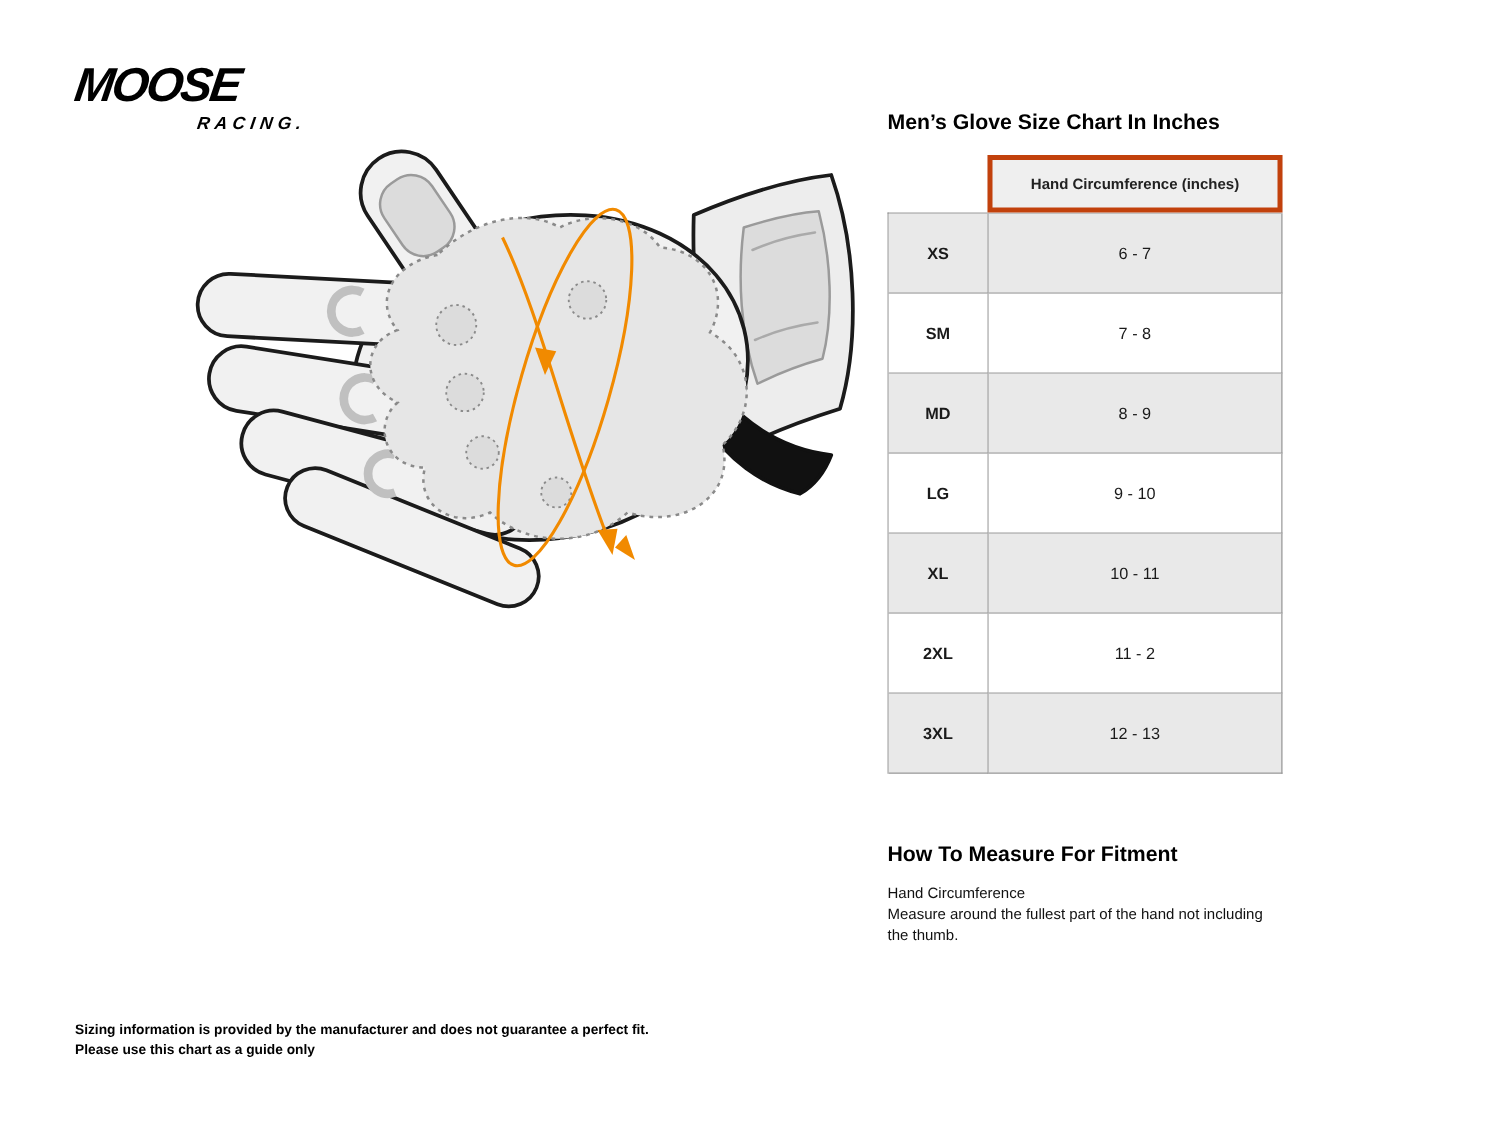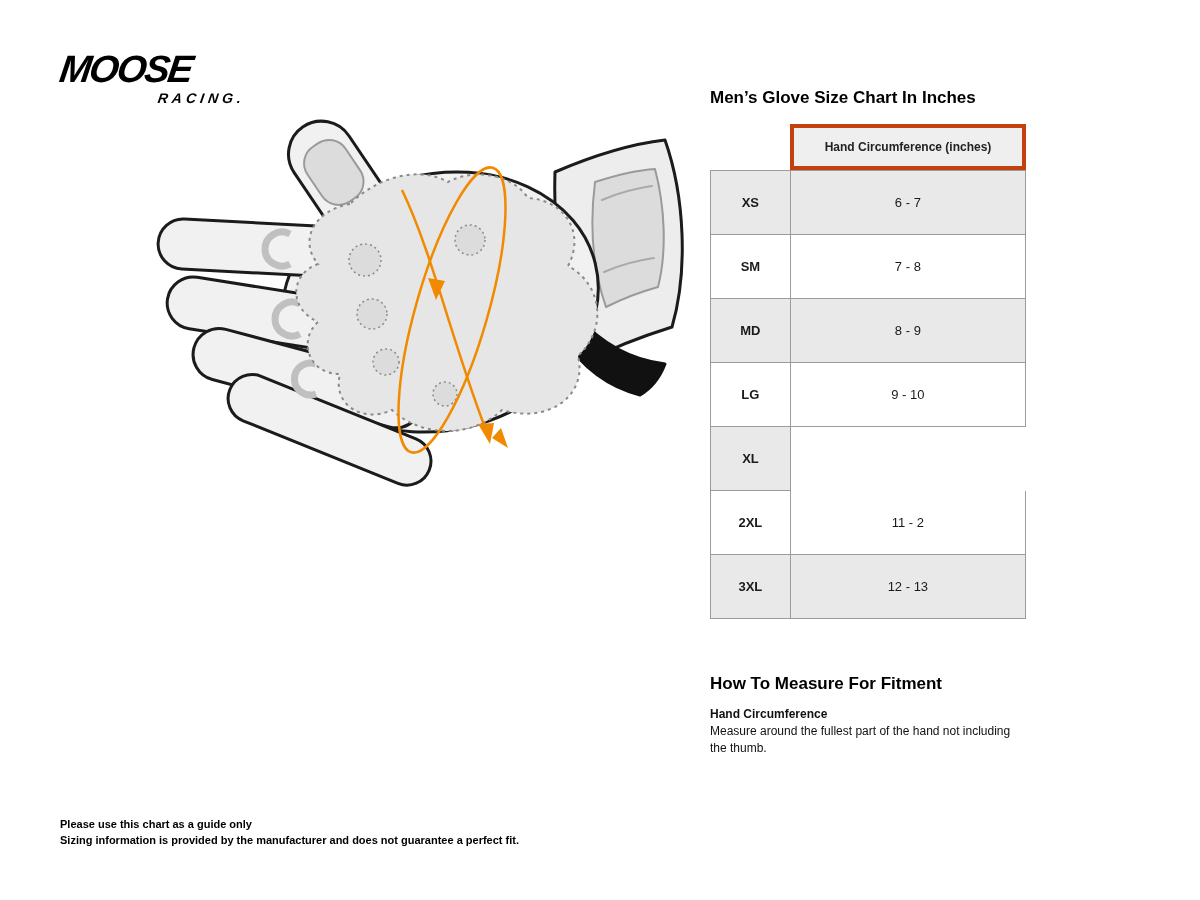--- a/index.html
+++ b/index.html
@@ -39,21 +39,21 @@
     height:64px; display:flex; align-items:center; justify-content:center;
     font-size:13px; color:#1a1a1a; background:#fff;
   }
   .cell.size { width:80px; font-weight:700; }
   .cell.range { width:236px; }
   .row.shade .cell { background:#e9e9e9; }
 
   
   .howto { position:absolute; left:710px; top:674px; width:320px; }
   .howto-title { font-size:17px; font-weight:700; color:#000; margin-bottom:13px; }
-  .howto-sub { font-size:12px; font-weight:700; margin-bottom:2px; }
+  .howto-sub { font-size:12px; font-weight:400; margin-bottom:2px; }
   .howto-body { font-size:12px; line-height:1.45; width:305px; }
 
   
   .disclaimer { position:absolute; left:60px; top:817px; font-size:11px; font-weight:700; line-height:1.45; color:#000; }
 </style>
 </head>
 <body>
 
 <div class="canvas">
 
@@ -129,36 +129,37 @@
       <div class="row shade">
         <div class="cell size">MD</div>
         <div class="cell range">8 - 9</div>
       </div>
       <div class="row">
         <div class="cell size">LG</div>
         <div class="cell range">9 - 10</div>
       </div>
       <div class="row shade">
         <div class="cell size">XL</div>
+        <div class="cell range">10 - 11</div>
       </div>
       <div class="row">
         <div class="cell size">2XL</div>
         <div class="cell range">11 - 2</div>
       </div>
       <div class="row shade">
         <div class="cell size">3XL</div>
         <div class="cell range">12 - 13</div>
       </div>
     </div>
   </div>
 
   <div class="howto">
     <div class="howto-title">How To Measure For Fitment</div>
     <div class="howto-sub">Hand Circumference</div>
     <div class="howto-body">Measure around the fullest part of the hand not including the thumb.</div>
   </div>
 
   <div class="disclaimer">
+    <div>Sizing information is provided by the manufacturer and does not guarantee a perfect fit.</div>
     <div>Please use this chart as a guide only</div>
-    <div>Sizing information is provided by the manufacturer and does not guarantee a perfect fit.</div>
   </div>
 
 </div>
 
 </body></html>

